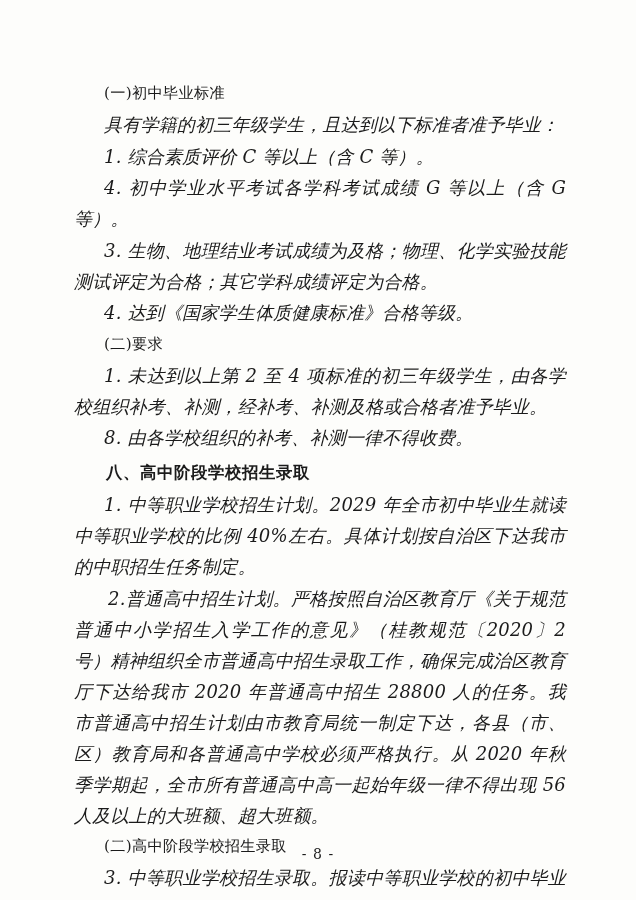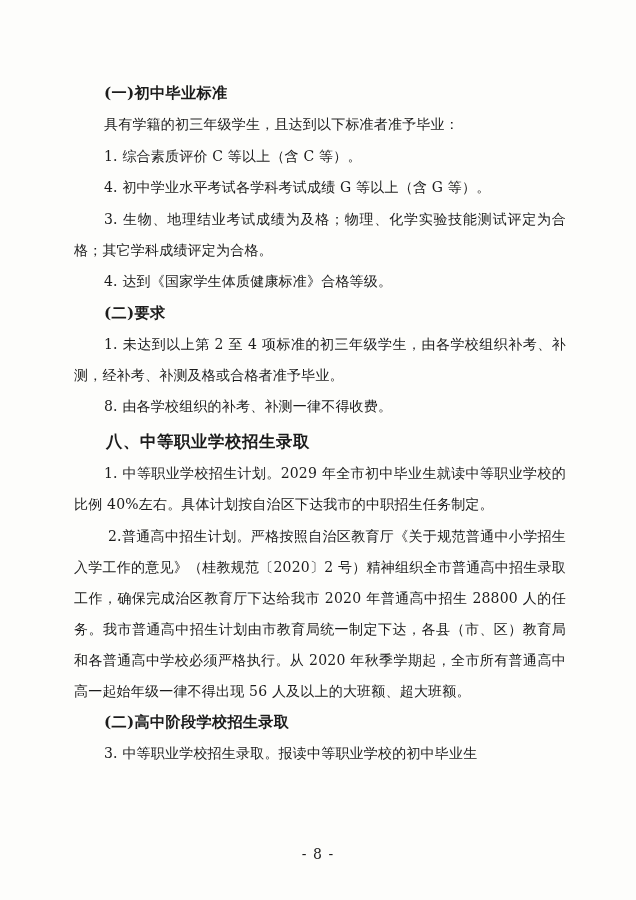--- a/index.html
+++ b/index.html
@@ -22,38 +22,39 @@
     height: 900px;
     background: #fdfdfb;
   }
   .content {
     position: absolute;
     left: 74px;
     top: 78px;
     width: 492px;
   }
   .para {
-    font-size: 14px;
+    font-size: 18px;
     line-height: 31px;
     text-align: justify;
     text-justify: inter-ideograph;
     margin: 0 0 0.5px 0;
     letter-spacing: 0.2px;
     font-family: "DejaVu Serif", serif;
+    font-style: italic;
   }
   .indent-1 {
     text-indent: 30px;
   }
   .indent-2 {
     text-indent: 34px;
   }
   .heading-sub {
     font-size: 15.2px;
     line-height: 31px;
-    font-weight: bold;
+    font-weight: normal;
     text-indent: 30px;
     margin: 0;
     letter-spacing: 0.3px;
   }
   .heading-main {
     font-size: 16.4px;
     line-height: 33px;
     font-weight: bold;
     text-indent: 32px;
     margin: 3px 0 0 0;
@@ -92,21 +93,21 @@
     <p class="para indent-1">3. 生物、地理结业考试成绩为及格；物理、化学实验技能测试评定为合格；其它学科成绩评定为合格。</p>
 
     <p class="para indent-1">4. 达到《国家学生体质健康标准》合格等级。</p>
 
     <p class="heading-sub">(二)要求</p>
 
     <p class="para indent-1">1. 未达到以上第 2 至 4 项标准的初三年级学生，由各学校组织补考、补测，经补考、补测及格或合格者准予毕业。</p>
 
     <p class="para indent-1">8. 由各学校组织的补考、补测一律不得收费。</p>
 
-    <p class="heading-main">八、中等职业学校招生录取</p>
+    <p class="heading-main">八、高中阶段学校招生录取</p>
 
 
     <p class="para indent-1">1. 中等职业学校招生计划。2029 年全市初中毕业生就读中等职业学校的比例 40%左右。具体计划按自治区下达我市的中职招生任务制定。</p>
 
     <p class="para indent-2">2.普通高中招生计划。严格按照自治区教育厅《关于规范普通中小学招生入学工作的意见》（桂教规范〔2020〕2 号）精神组织全市普通高中招生录取工作，确保完成治区教育厅下达给我市 2020 年普通高中招生 28800 人的任务。我市普通高中招生计划由市教育局统一制定下达，各县（市、区）教育局和各普通高中学校必须严格执行。从 2020 年秋季学期起，全市所有普通高中高一起始年级一律不得出现 56 人及以上的大班额、超大班额。</p>
 
     <p class="heading-sub">(二)高中阶段学校招生录取</p>
 
     <p class="para indent-1">3. 中等职业学校招生录取。报读中等职业学校的初中毕业生</p>
 

